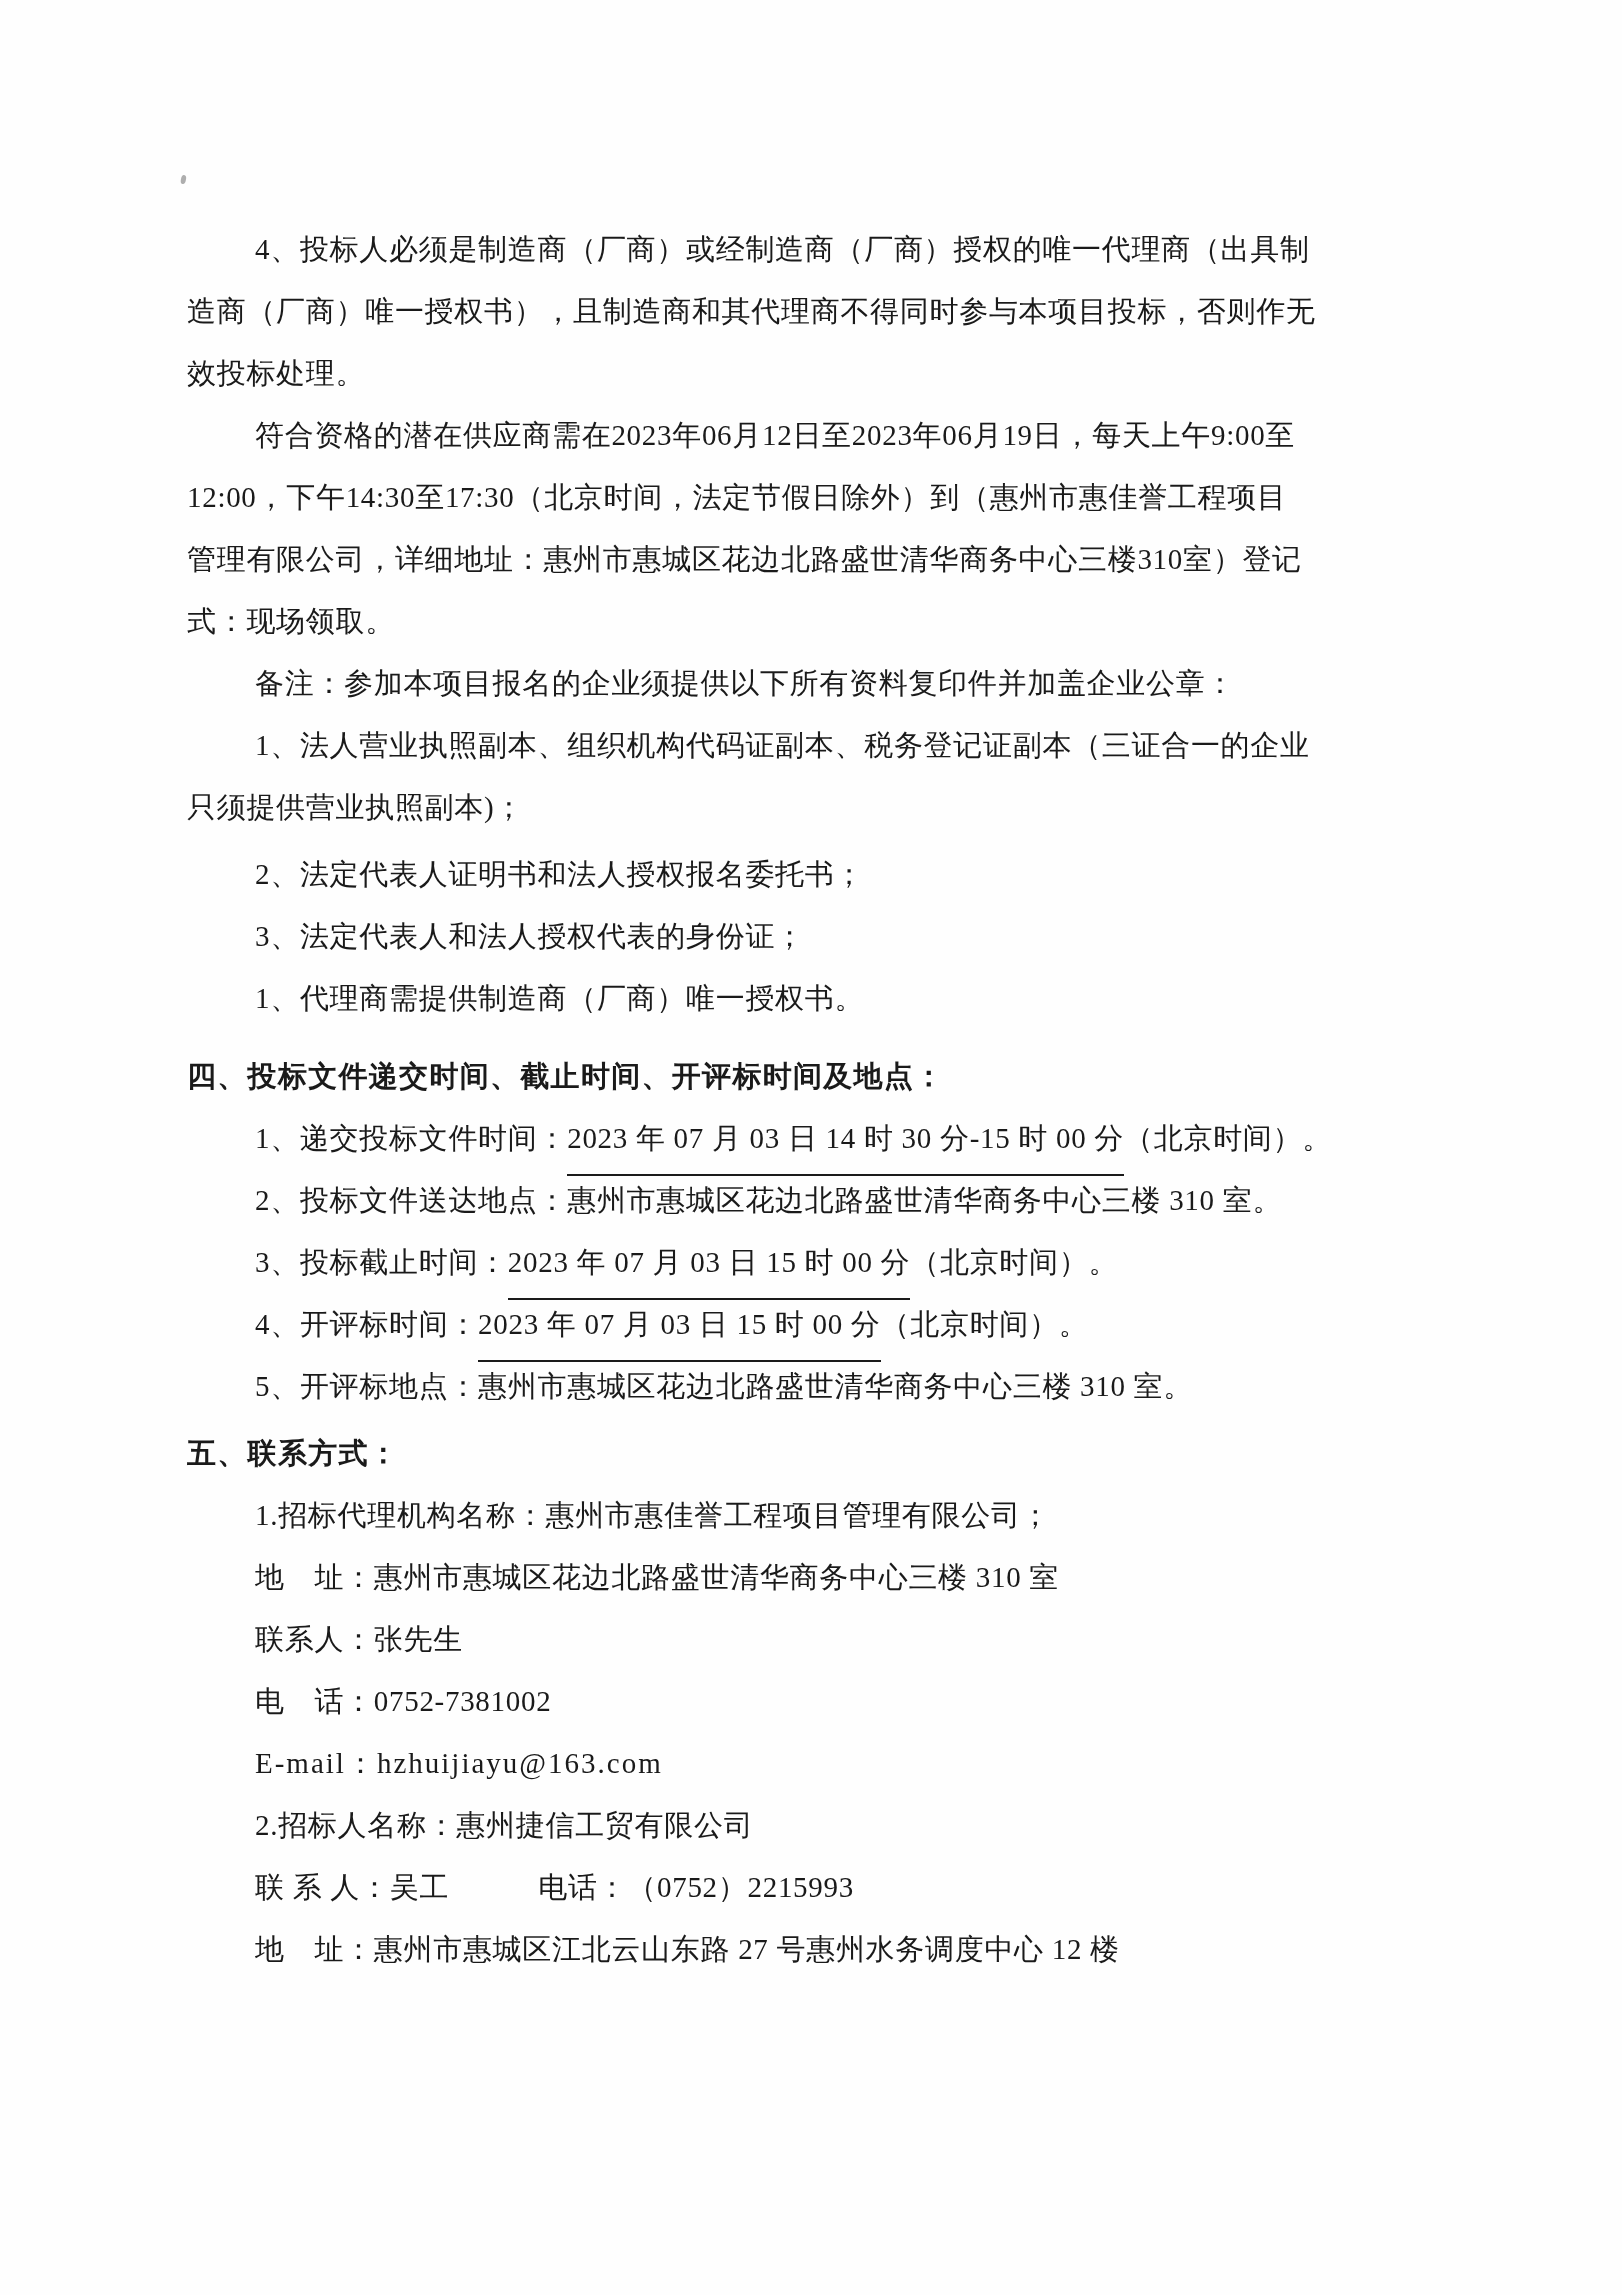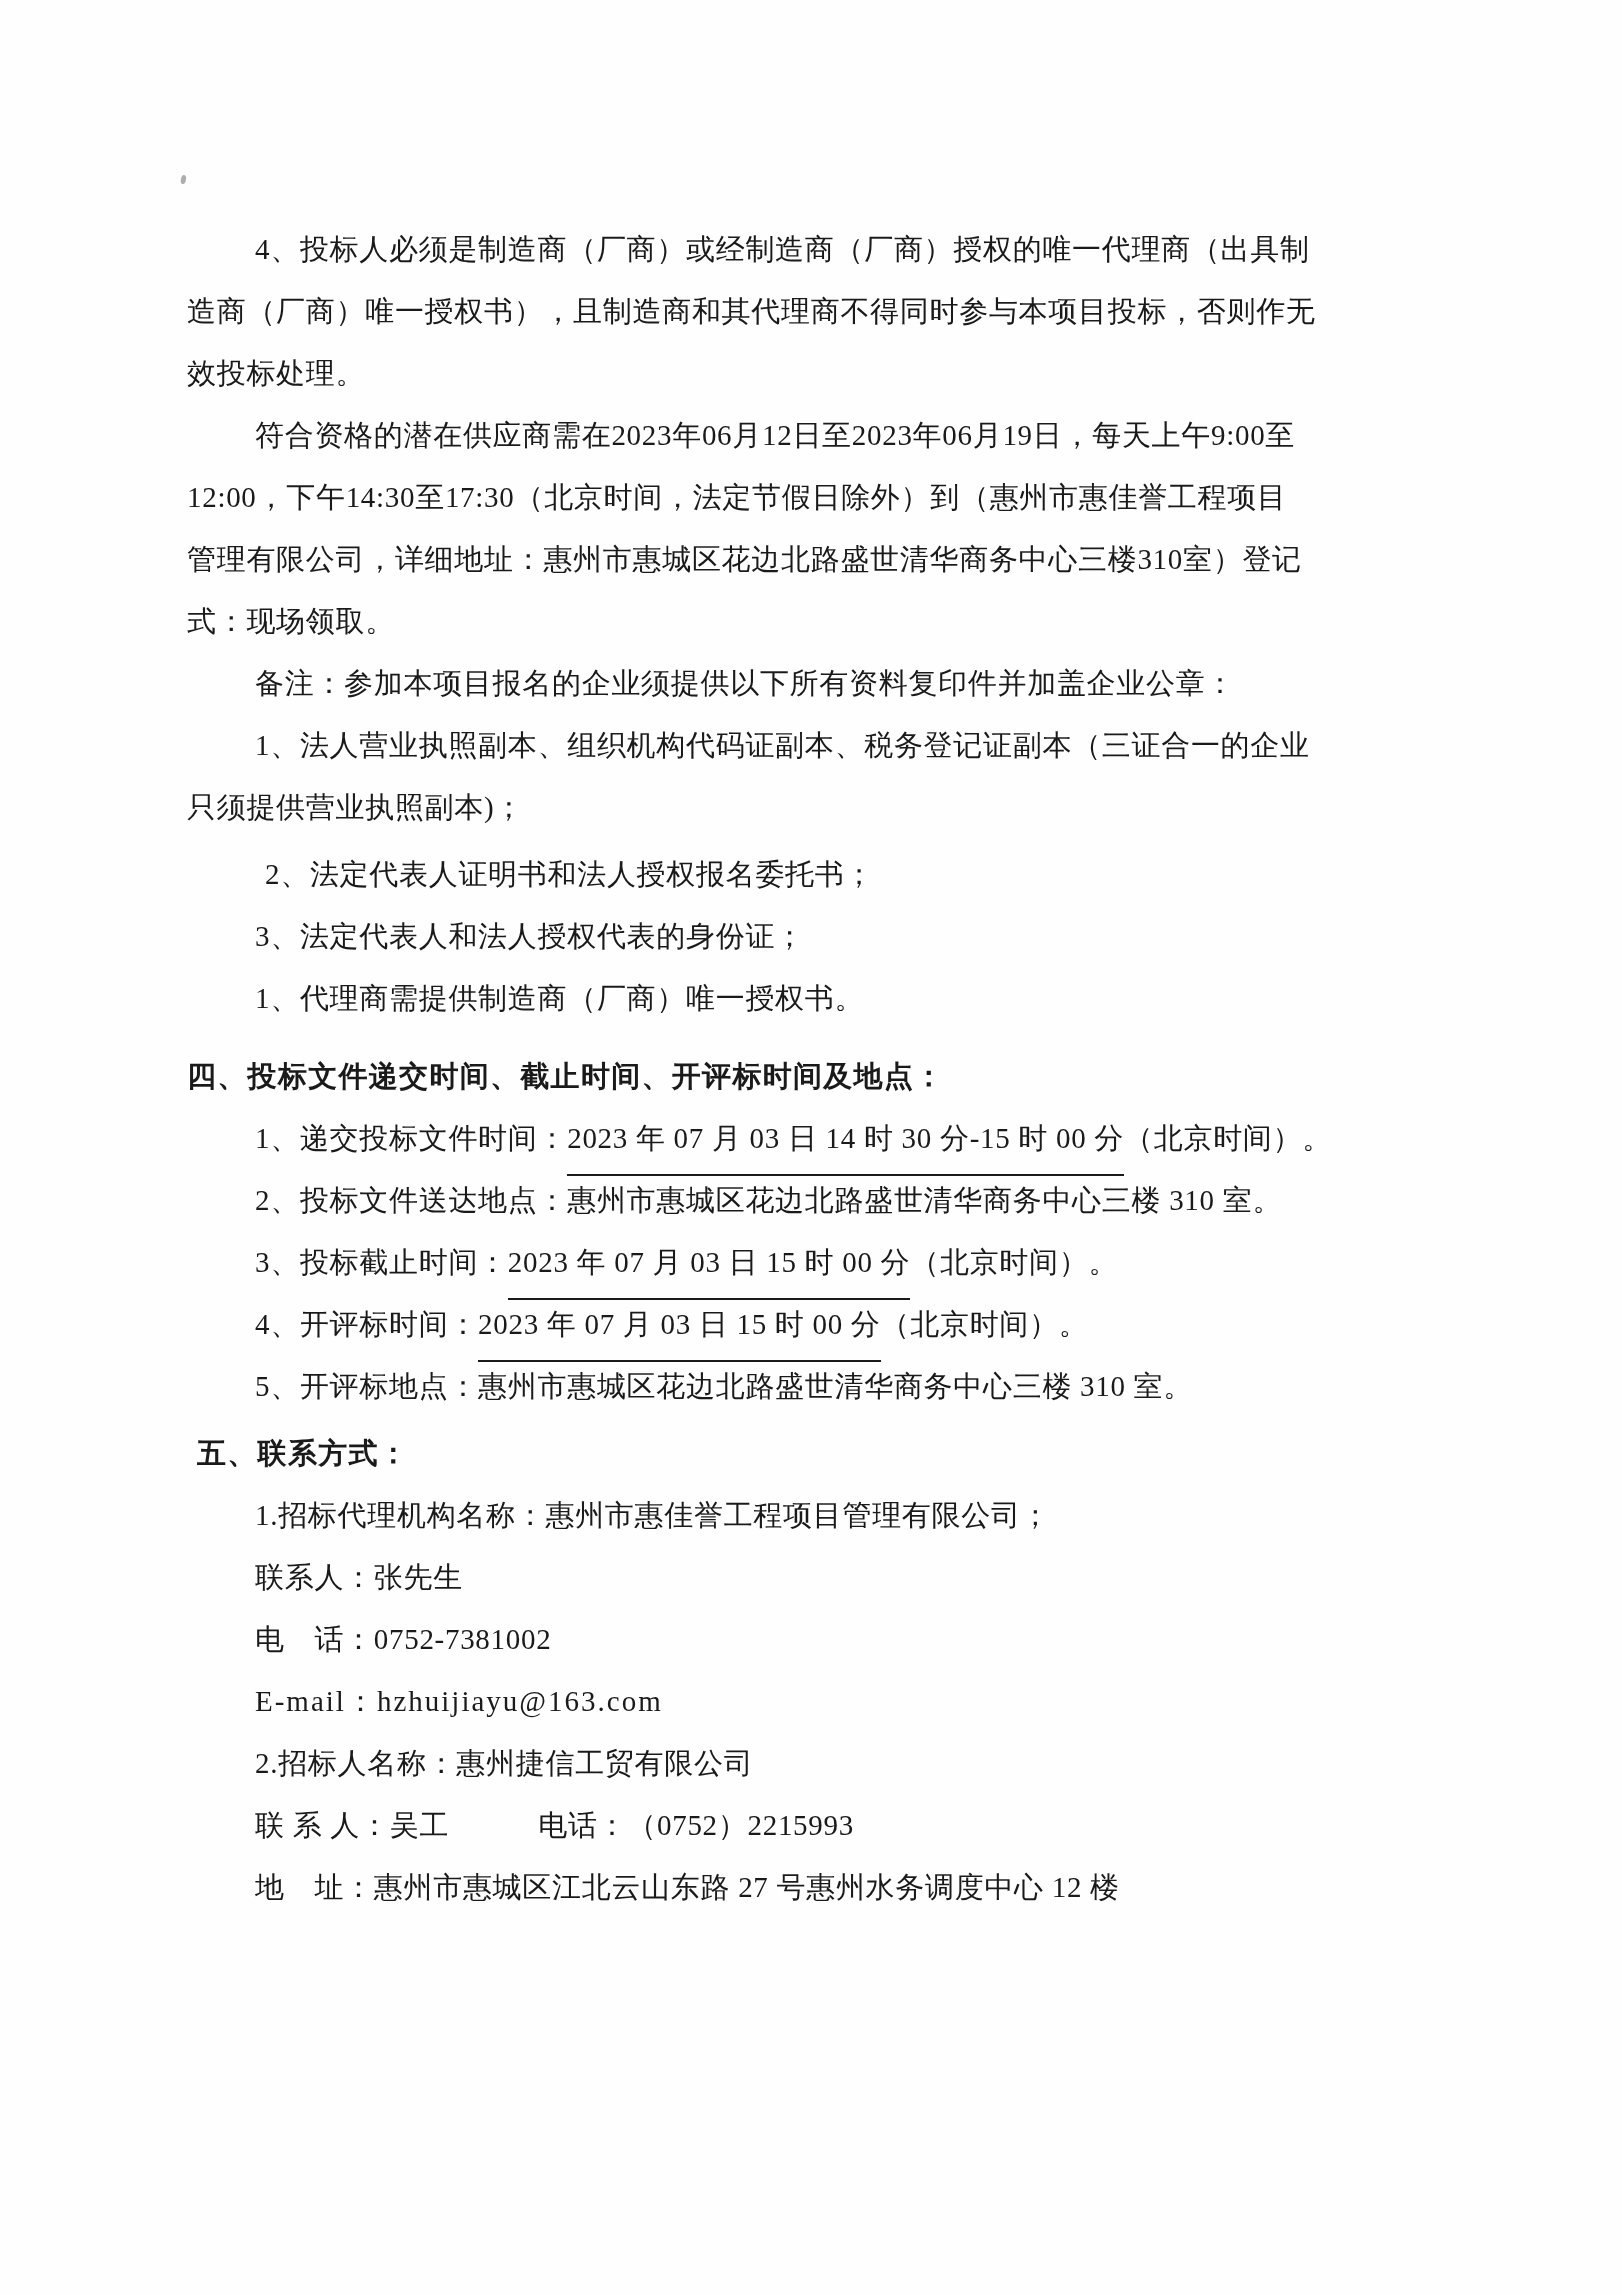--- a/index.html
+++ b/index.html
@@ -32,21 +32,21 @@
   }
   .line.indent {
     padding-left: 68px;
   }
   .line.heading {
     font-weight: bold;
     font-family: "Liberation Sans", "DejaVu Sans", sans-serif;
     letter-spacing: 1.3px;
   }
   .line.gap-lg { margin-top: 15.7px; }
-  .line.gap-sm { margin-top: 5.2px; margin-left: 10px; }
+  .line.gap-sm { margin-top: 5.2px; }
   .seg { display: inline; }
   .seg.u {
     border-bottom: 2.6px solid #1a1a1a;
     padding-bottom: 20px;
   }
   .seg.mono-like {
     letter-spacing: 2px;
   }
   
   .speck {
@@ -81,20 +81,21 @@
       <div class="line indent"><span class="seg">3、法定代表人和法人授权代表的身份证；</span></div>
       <div class="line indent"><span class="seg">1、代理商需提供制造商（厂商）唯一授权书。</span></div>
       <div class="line heading gap-lg"><span class="seg">四、投标文件递交时间、截止时间、开评标时间及地点：</span></div>
       <div class="line indent"><span class="seg">1、递交投标文件时间：</span><span class="seg u">2023 年 07 月 03 日 14 时 30 分-15 时 00 分</span><span class="seg">（北京时间）。</span></div>
       <div class="line indent"><span class="seg">2、投标文件送达地点：惠州市惠城区花边北路盛世清华商务中心三楼 310 室。</span></div>
       <div class="line indent"><span class="seg">3、投标截止时间：</span><span class="seg u">2023 年 07 月 03 日 15 时 00 分</span><span class="seg">（北京时间）。</span></div>
       <div class="line indent"><span class="seg">4、开评标时间：</span><span class="seg u">2023 年 07 月 03 日 15 时 00 分</span><span class="seg">（北京时间）。</span></div>
       <div class="line indent"><span class="seg">5、开评标地点：惠州市惠城区花边北路盛世清华商务中心三楼 310 室。</span></div>
       <div class="line heading gap-sm"><span class="seg">五、联系方式：</span></div>
       <div class="line indent"><span class="seg">1.招标代理机构名称：惠州市惠佳誉工程项目管理有限公司；</span></div>
+      <div class="line indent"><span class="seg">地　址：惠州市惠城区花边北路盛世清华商务中心三楼 310 室</span></div>
       <div class="line indent"><span class="seg">联系人：张先生</span></div>
       <div class="line indent"><span class="seg">电　话：0752-7381002</span></div>
       <div class="line indent"><span class="seg mono-like">E-mail：hzhuijiayu@163.com</span></div>
       <div class="line indent"><span class="seg">2.招标人名称：惠州捷信工贸有限公司</span></div>
       <div class="line indent"><span class="seg">联 系 人：吴工　　　电话：（0752）2215993</span></div>
       <div class="line indent"><span class="seg">地　址：惠州市惠城区江北云山东路 27 号惠州水务调度中心 12 楼</span></div>
     </div>
 </div>
 
 

